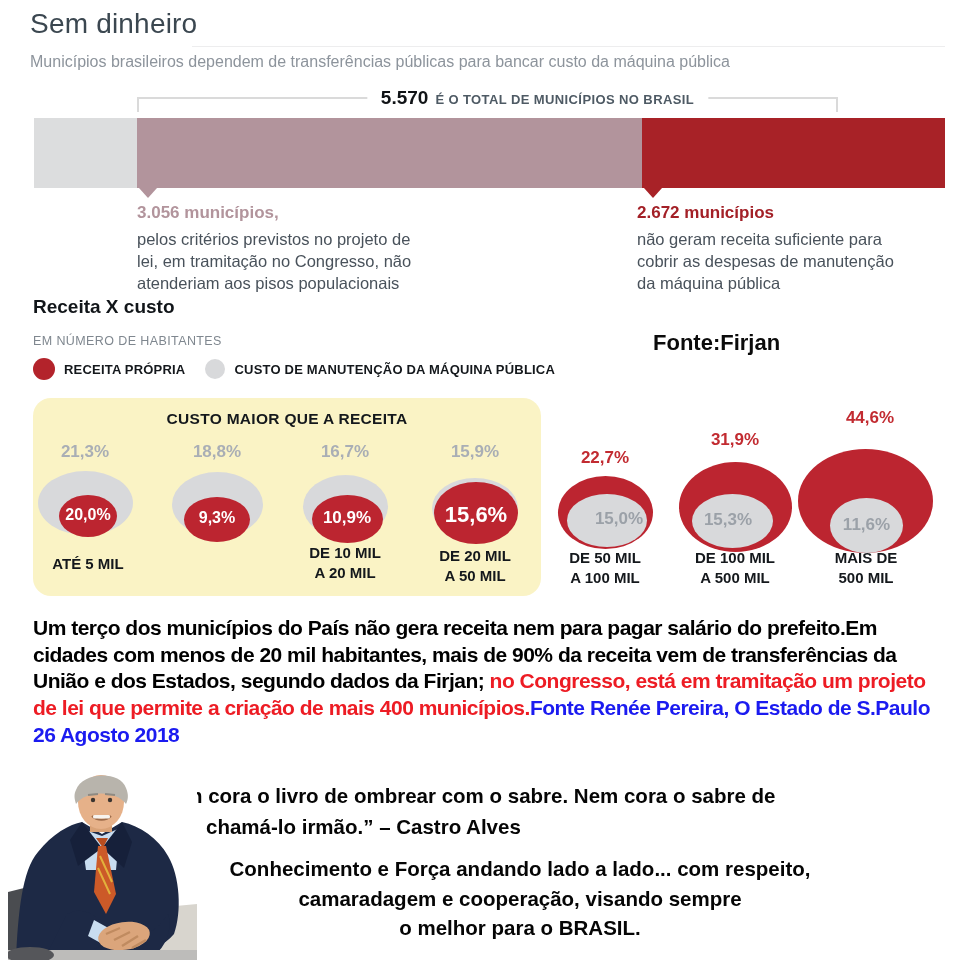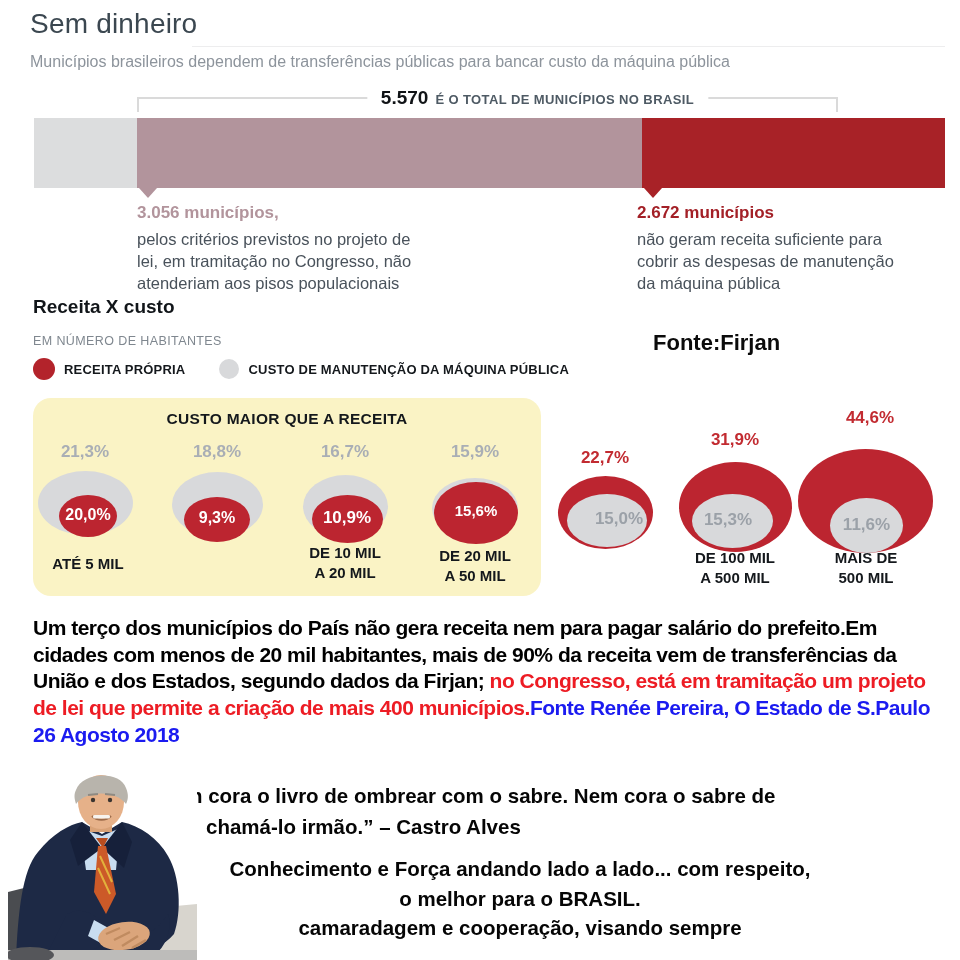--- a/index.html
+++ b/index.html
@@ -46,21 +46,21 @@
   
   .sec-title { left:33px; top:296px; font-size:19px; font-weight:bold; color:#111519; }
   .sec-sub   { left:33px; top:334px; font-size:12.5px; color:#7f878f; letter-spacing:.4px; }
   .source    { left:653px; top:330px; font-size:22px; font-weight:bold; color:#0b0b0b; }
   .legend { left:33px; top:358px; display:flex; align-items:center; }
   .legend-item { display:flex; align-items:center; }
   .legend-dot { border-radius:50%; }
   .dot-receita { width:22px; height:22px; background:#b3232b; }
   .dot-custo   { width:20px; height:20px; background:#d8d9db; }
   .legend-label { font-size:13px; font-weight:bold; color:#14181c; margin-left:9px; letter-spacing:.2px; }
-  .legend-item + .legend-item { margin-left:34px; }
+  .legend-item + .legend-item { margin-left:20px; }
 
   
   .bubbles { left:33px; top:396px; width:907px; height:204px; }
   .ybox { position:absolute; left:0; top:2px; width:508px; height:198px; background:#faf3c5; border-radius:18px; }
   .ybox-label { position:absolute; left:0; top:14px; width:508px; text-align:center;
                 font-size:15.5px; font-weight:bold; color:#14181c; letter-spacing:.3px; }
   .ell { position:absolute; border-radius:50%; }
   .ell-gray { background:#d8d9db; }
   .ell-red  { background:#bc2530; }
   .pct { position:absolute; width:130px; text-align:center; font-size:17px; font-weight:bold; }
@@ -162,30 +162,34 @@
   <div class="ell ell-red" style="left:279px;top:99px;width:71px;height:48px;"></div>
   <div class="ival ival-white" style="left:274px;top:112px;width:80px;font-size:17px;">10,9%</div>
   <div class="cat" style="left:232px;top:147px;">
     <span style="display:block">DE 10 MIL</span>
     <span style="display:block">A 20 MIL</span>
   </div>
 
   <div class="pct pct-gray" style="left:377px;top:46px;">15,9%</div>
   <div class="ell ell-gray" style="left:399px;top:82px;width:86px;height:60px;"></div>
   <div class="ell ell-red" style="left:401px;top:86px;width:84px;height:62px;"></div>
-  <div class="ival ival-white" style="left:403px;top:106px;width:80px;font-size:15px;">15,6%</div>
+  <div class="ival ival-white" style="left:403px;top:106px;width:80px;font-size:22px;">15,6%</div>
   <div class="cat" style="left:362px;top:150px;">
     <span style="display:block">DE 20 MIL</span>
     <span style="display:block">A 50 MIL</span>
   </div>
 
   <div class="pct pct-red" style="left:507px;top:52px;">22,7%</div>
   <div class="ell ell-red" style="left:525px;top:80px;width:95px;height:73px;"></div>
   <div class="ell ell-gray" style="left:534px;top:98px;width:80px;height:53px;"></div>
   <div class="ival ival-gray" style="left:546px;top:113px;width:80px;">15,0%</div>
+  <div class="cat" style="left:492px;top:152px;">
+    <span style="display:block">DE 50 MIL</span>
+    <span style="display:block">A 100 MIL</span>
+  </div>
 
   <div class="pct pct-red" style="left:637px;top:34px;">31,9%</div>
   <div class="ell ell-red" style="left:646px;top:66px;width:113px;height:90px;"></div>
   <div class="ell ell-gray" style="left:659px;top:98px;width:81px;height:54px;"></div>
   <div class="ival ival-gray" style="left:659px;top:114px;width:72px;">15,3%</div>
   <div class="cat" style="left:622px;top:152px;">
     <span style="display:block">DE 100 MIL</span>
     <span style="display:block">A 500 MIL</span>
   </div>
 
@@ -200,22 +204,22 @@
 </div>
 
 <p class="abs news"><span>Um terço dos municípios do País não gera receita nem para pagar salário do prefeito.Em cidades com menos de 20 mil habitantes, mais de 90% da receita vem de transferências da União e dos Estados, segundo dados da Firjan; </span><span class="seg-red-text">no Congresso, está em tramitação um projeto de lei que permite a criação de mais 400 municípios.</span><span class="seg-blue-text">Fonte Renée Pereira, O Estado de S.Paulo 26 Agosto 2018</span></p>
 
 <div class="abs quote1">
   <div>Nem cora o livro de ombrear com o sabre. Nem cora o sabre de</div>
   <div class="quote1-l2">chamá-lo irmão.” – Castro Alves</div>
 </div>
 <div class="abs quote2">
   <div>Conhecimento e Força andando lado a lado... com respeito,</div>
+  <div>camaradagem e cooperação, visando sempre</div>
   <div>o melhor para o BRASIL.</div>
-  <div>camaradagem e cooperação, visando sempre</div>
 </div>
 
 <div class="abs portrait">
   <svg width="189" height="196" viewBox="0 0 189 196">
     <rect width="189" height="196" fill="#ffffff"></rect>
 
     <path d="M0,128 L16,124 L24,196 L0,196 Z" fill="#4a4c50"></path>
 
     <path d="M34,196 L104,148 L189,140 L189,196 Z" fill="#d8d5ce"></path>
 

